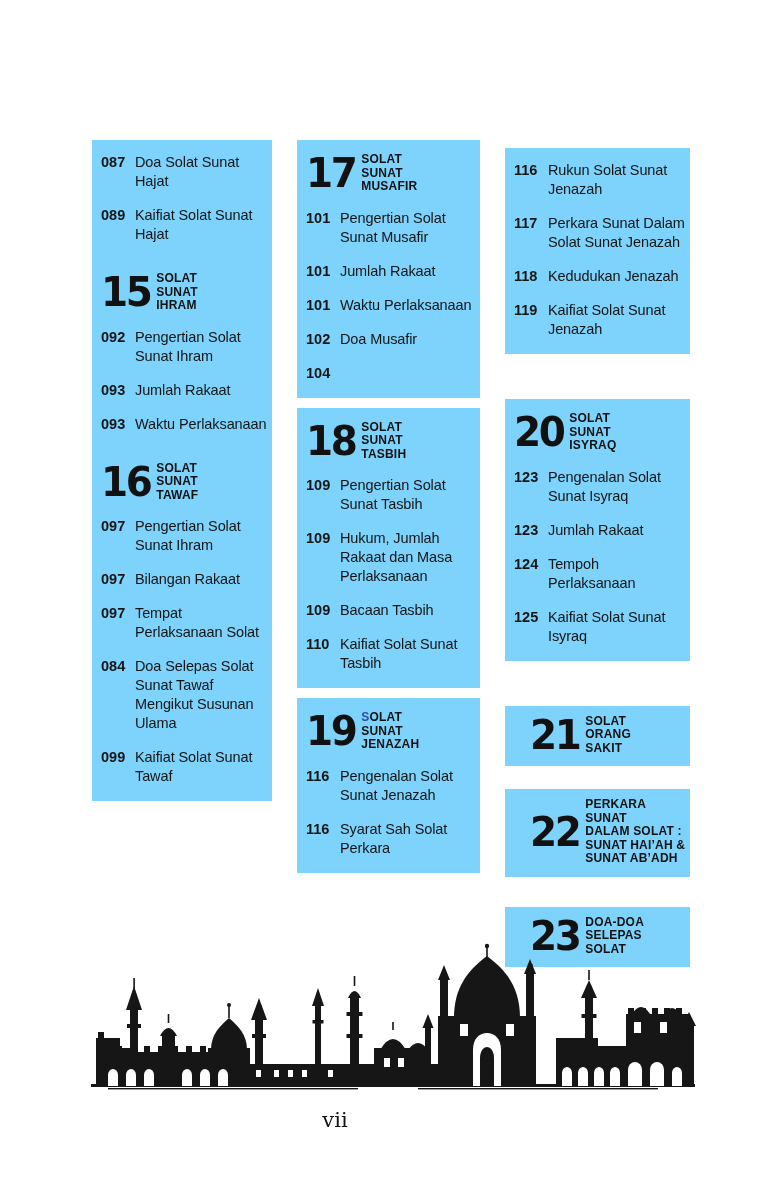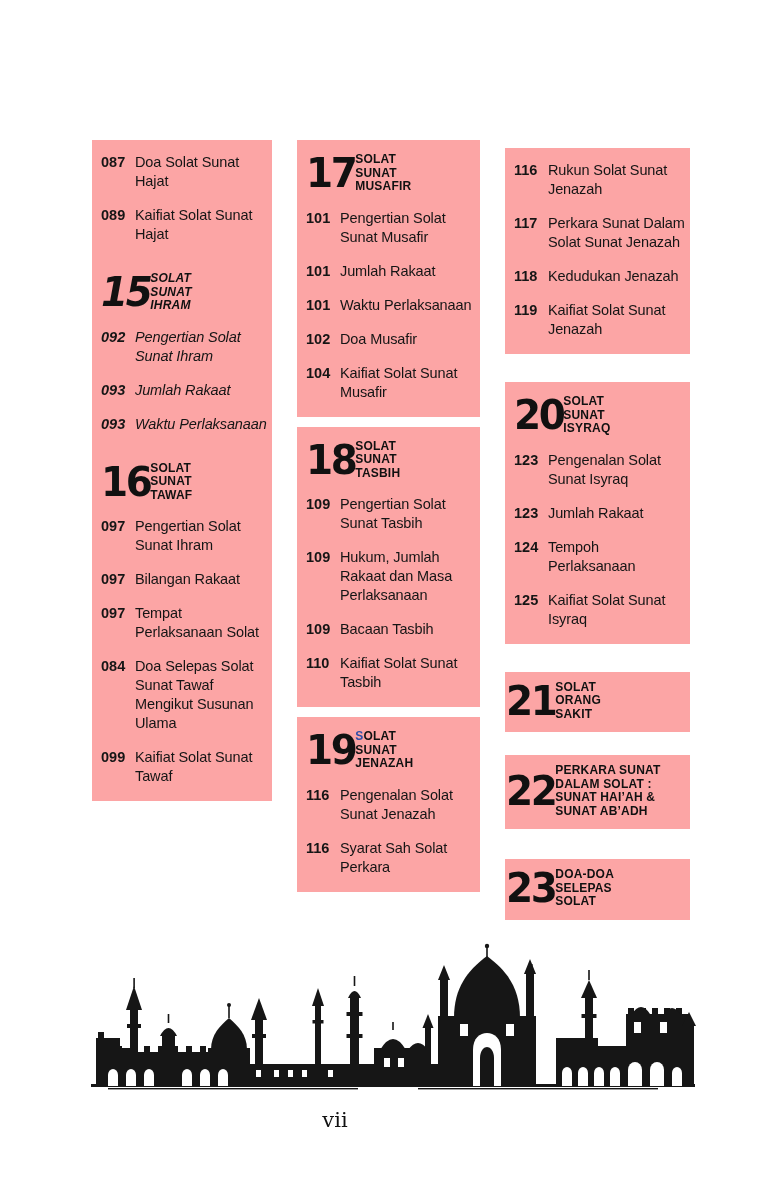--- a/index.html
+++ b/index.html
@@ -10,34 +10,34 @@
   }
   .toc {
     position:absolute; left:92px; top:140px;
     display:flex; gap:25px;
   }
   .col { display:flex; flex-direction:column; }
   .col-1 { width:180px; }
   .col-2 { width:183px; }
   .col-3 { width:185px; }
   .box {
-    background:#fca5a5;
+    background:#7dd3fc;
     padding:13px 3px 15px 9px;
   }
   
   .col-1 .box + .box { margin-top:0; }
-  .m25 { margin-top:25px;font-style:italic; } .m15 { margin-top:15px; }
+  .m25 { margin-top:25px; } .m15 { margin-top:15px; }
   .m17 { margin-top:10px; } .m8  { margin-top:8px;  }
-  .m28 { margin-top:28px; } .m23 { margin-top:23px; }
+  .m28 { margin-top:45px; } .m23 { margin-top:23px; }
   .m30 { margin-top:30px; }
 
   .chapter-head {
-    display:flex; align-items:center; margin-bottom:14px;
-  }
-  .box.head-only { padding:9px 3px 11px 1px; }
+    display:flex; align-items:center; gap:6px; margin-bottom:14px;
+  }
+  .box.head-only { padding:9px 3px 11px 25px; }
   .box.head-only .chapter-head { margin-bottom:0; }
   .ch-num {
     font-family:"DejaVu Sans", sans-serif;
     font-weight:bold; font-size:39px; line-height:40px;
     letter-spacing:-2.5px; color:#111;
     flex:0 0 auto; transform:scaleY(1.04);
   }
   .ch-title {
     font-weight:bold; font-size:12px; line-height:13.5px;
     letter-spacing:0.2px; color:#111;
@@ -159,21 +159,20 @@
       <div class="entry">
         <span class="num">101</span>
         <span class="title">Waktu Perlaksanaan</span>
       </div>
       <div class="entry">
         <span class="num">102</span>
         <span class="title">Doa Musafir</span>
       </div>
       <div class="entry">
         <span class="num">104</span>
-        <span class="title">Kaifiat Solat Sunat Musafir</span>
       </div>
     </div>
 
     <div class="box m17">
       <div class="chapter-head">
         <span class="ch-num">18</span>
         <span class="ch-title">
           <div>SOLAT</div>
           <div>SUNAT</div>
           <div>TASBIH</div>

